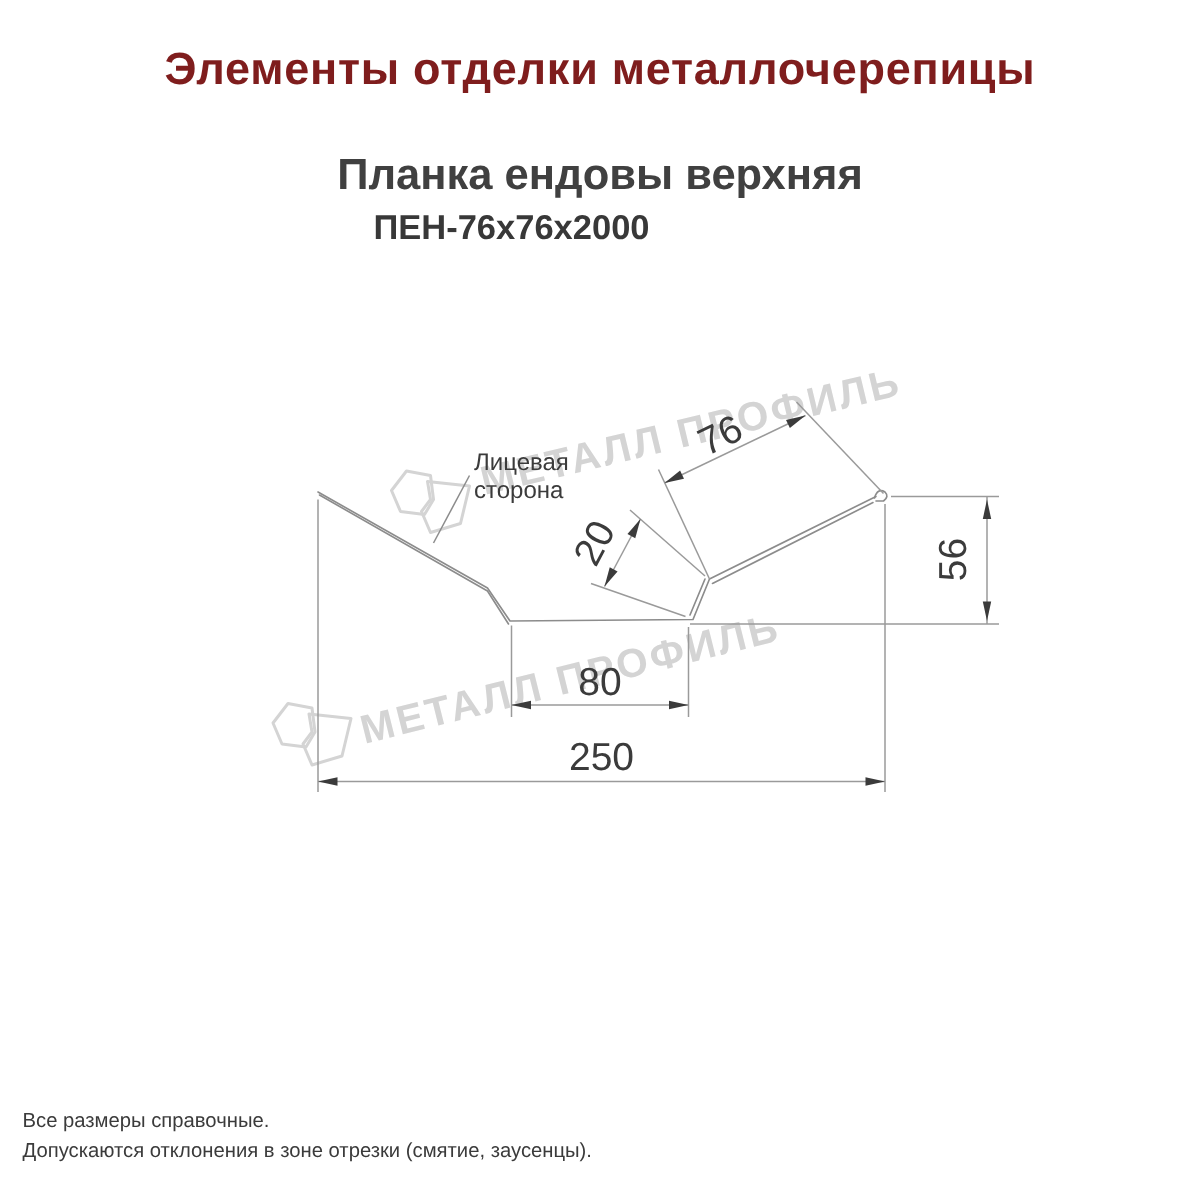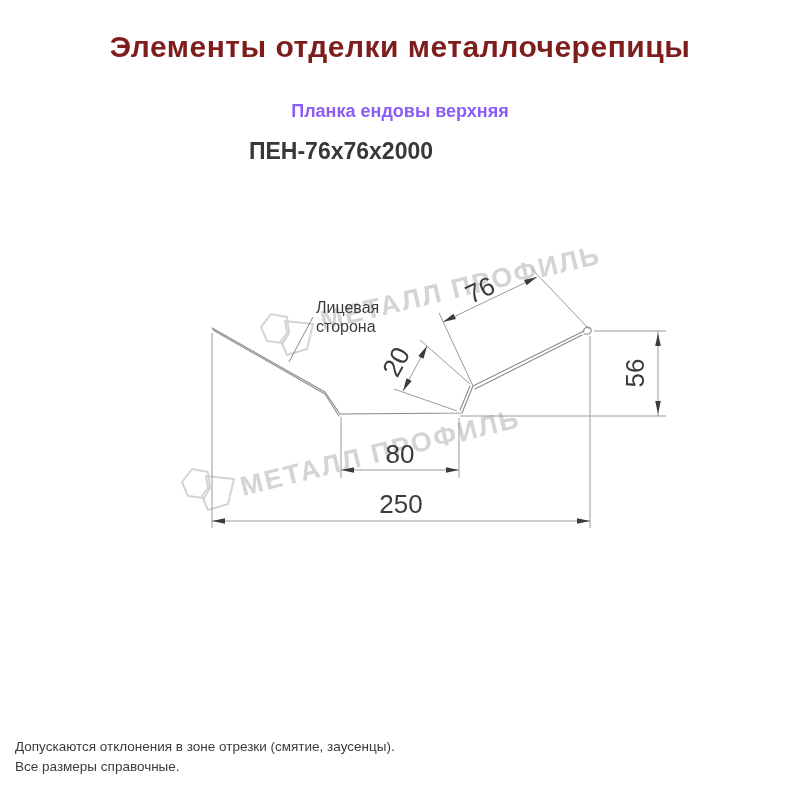--- a/index.html
+++ b/index.html
@@ -6,21 +6,21 @@
   html, body { width: 800px; height: 800px; background: #ffffff; overflow: hidden; }
   body { font-family: "Liberation Sans", sans-serif; position: relative; color: #3b3b3b; }
 
   .page-title {
     position: absolute; left: 0; top: 30px; width: 800px;
     text-align: center; font-size: 30px; font-weight: bold; color: #7f1d1d;
     letter-spacing: 0.5px;
   }
   .product-name {
     position: absolute; left: 0; top: 101px; width: 800px;
-    text-align: center; font-size: 18px; font-weight: bold; color: #8b5cf6;
+    text-align: center; font-size: 29px; font-weight: bold; color: #404040;
   }
   .product-code {
     position: absolute; left: 0; top: 138px; width: 682px;
     text-align: center; font-size: 23px; font-weight: bold; color: #383838;
   }
 
   .drawing-svg { position: absolute; left: 0; top: 0; }
 
   .footer-notes {
     position: absolute; left: 15px; top: 737px; font-size: 13.5px; color: #3b3b3b;
@@ -109,15 +109,15 @@
     <line x1="212" y1="333" x2="212" y2="528"></line>
     <line x1="590" y1="336" x2="590" y2="528"></line>
     <line x1="212" y1="521" x2="590" y2="521"></line>
     <polygon fill="#3b3b3b" stroke="none" points="212,521 225,518.2 225,523.8"></polygon>
     <polygon fill="#3b3b3b" stroke="none" points="590,521 577,518.2 577,523.8"></polygon>
     <text x="401" y="513" text-anchor="middle" font-size="26" fill="#3b3b3b" stroke="none">250</text>
   </g>
 </svg>
 
 <div class="footer-notes">
+  <div>Все размеры справочные.</div>
   <div>Допускаются отклонения в зоне отрезки (смятие, заусенцы).</div>
-  <div>Все размеры справочные.</div>
 </div>
 
 </body></html>

